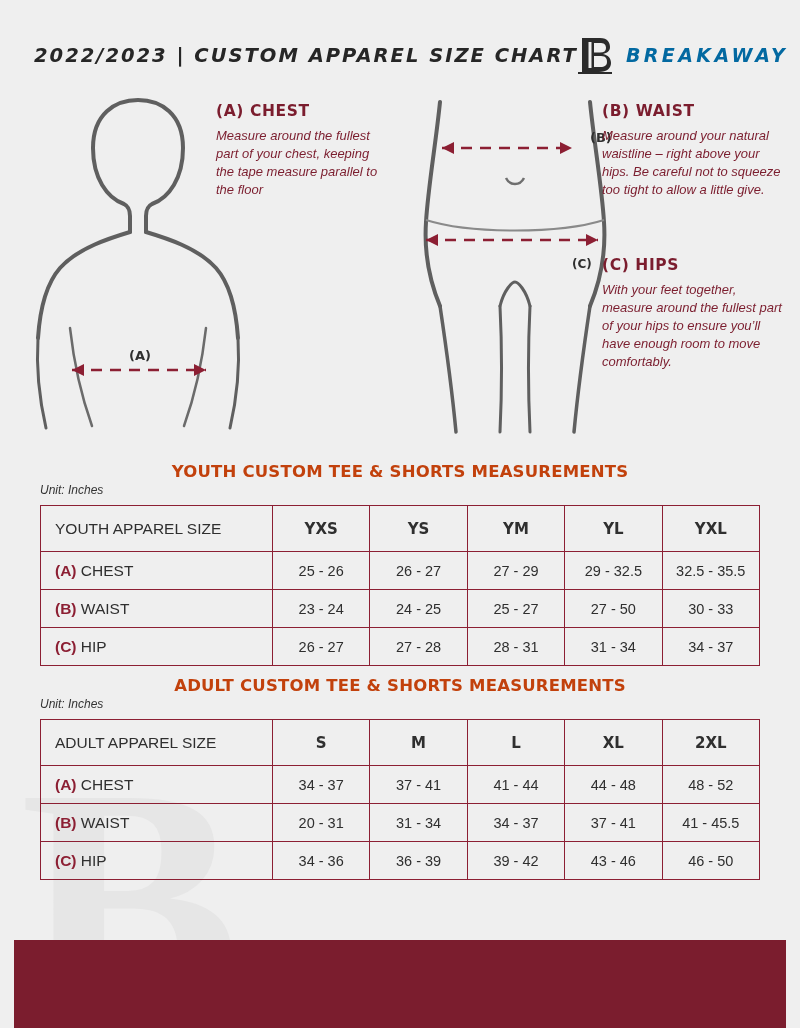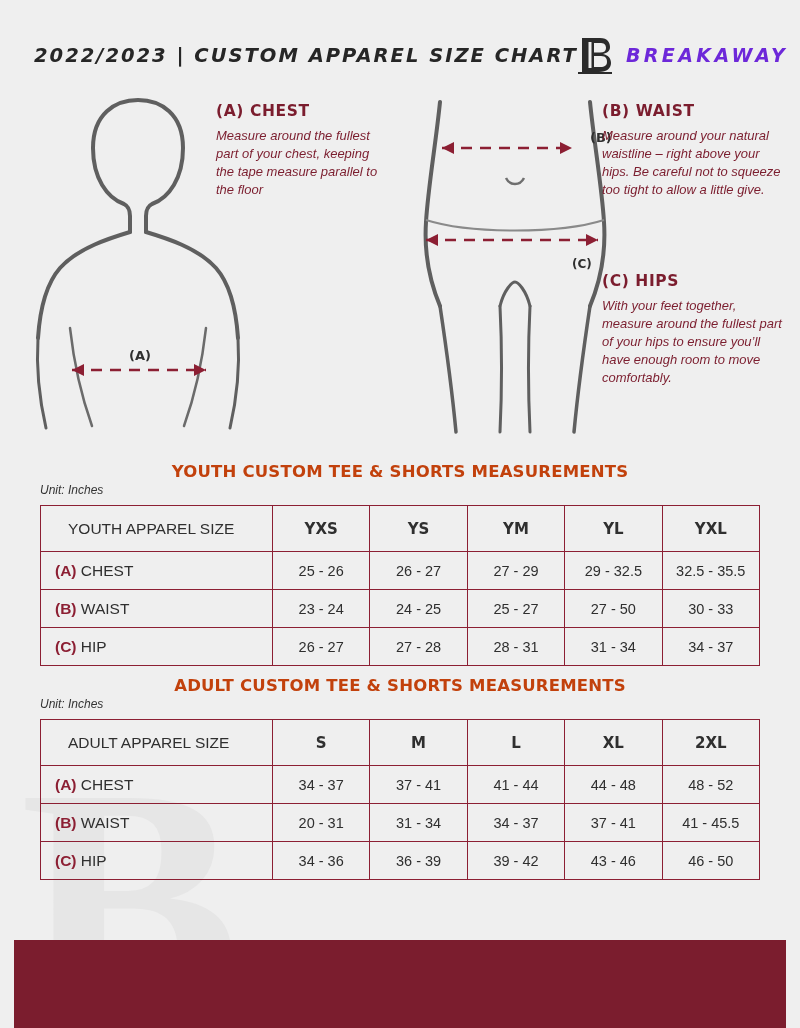--- a/index.html
+++ b/index.html
@@ -53,21 +53,21 @@
   .brand-mark {
     width: 34px;
     height: 38px;
     position: relative;
   }
   .brand-name {
     font-family: "DejaVu Sans", sans-serif;
     font-size: 19px;
     font-weight: bold;
     letter-spacing: 3.4px;
-    color: #6d28d9;
+    color: #0369a1;
   }
 
   
   .diagram {
     position: relative;
     height: 360px;
     margin: 0 10px;
   }
   .fig {
     position: absolute;
@@ -89,21 +89,21 @@
     margin-bottom: 7px;
   }
   .callout-body {
     font-size: 13px;
     font-style: italic;
     line-height: 1.38;
     color: #7b1d2e;
   }
   .callout-a { left: 206px; top: 10px; width: 170px; }
   .callout-b { left: 592px; top: 10px; width: 180px; }
-  .callout-c { left: 592px; top: 180px; width: 180px; }
+  .callout-c { left: 592px; top: 164px; width: 180px; }
 
   
   .section {
     margin: 0 40px;
     padding-top: 10px;
   }
   .section-title {
     text-align: center;
     font-family: "DejaVu Sans", sans-serif;
     font-weight: bold;
@@ -135,21 +135,21 @@
     padding: 0 4px;
   }
   table thead th {
     font-family: "DejaVu Sans", sans-serif;
     font-weight: bold;
     font-size: 15px;
     height: 46px;
   }
   table thead th.rowhead {
     text-align: left;
-    padding-left: 27px;
+    padding-left: 14px;
     font-family: "Liberation Sans", sans-serif;
     font-weight: normal;
     font-size: 15.5px;
   }
   table tbody td.rowhead {
     text-align: left;
     padding-left: 14px;
     font-size: 15.5px;
   }
   .tag {

